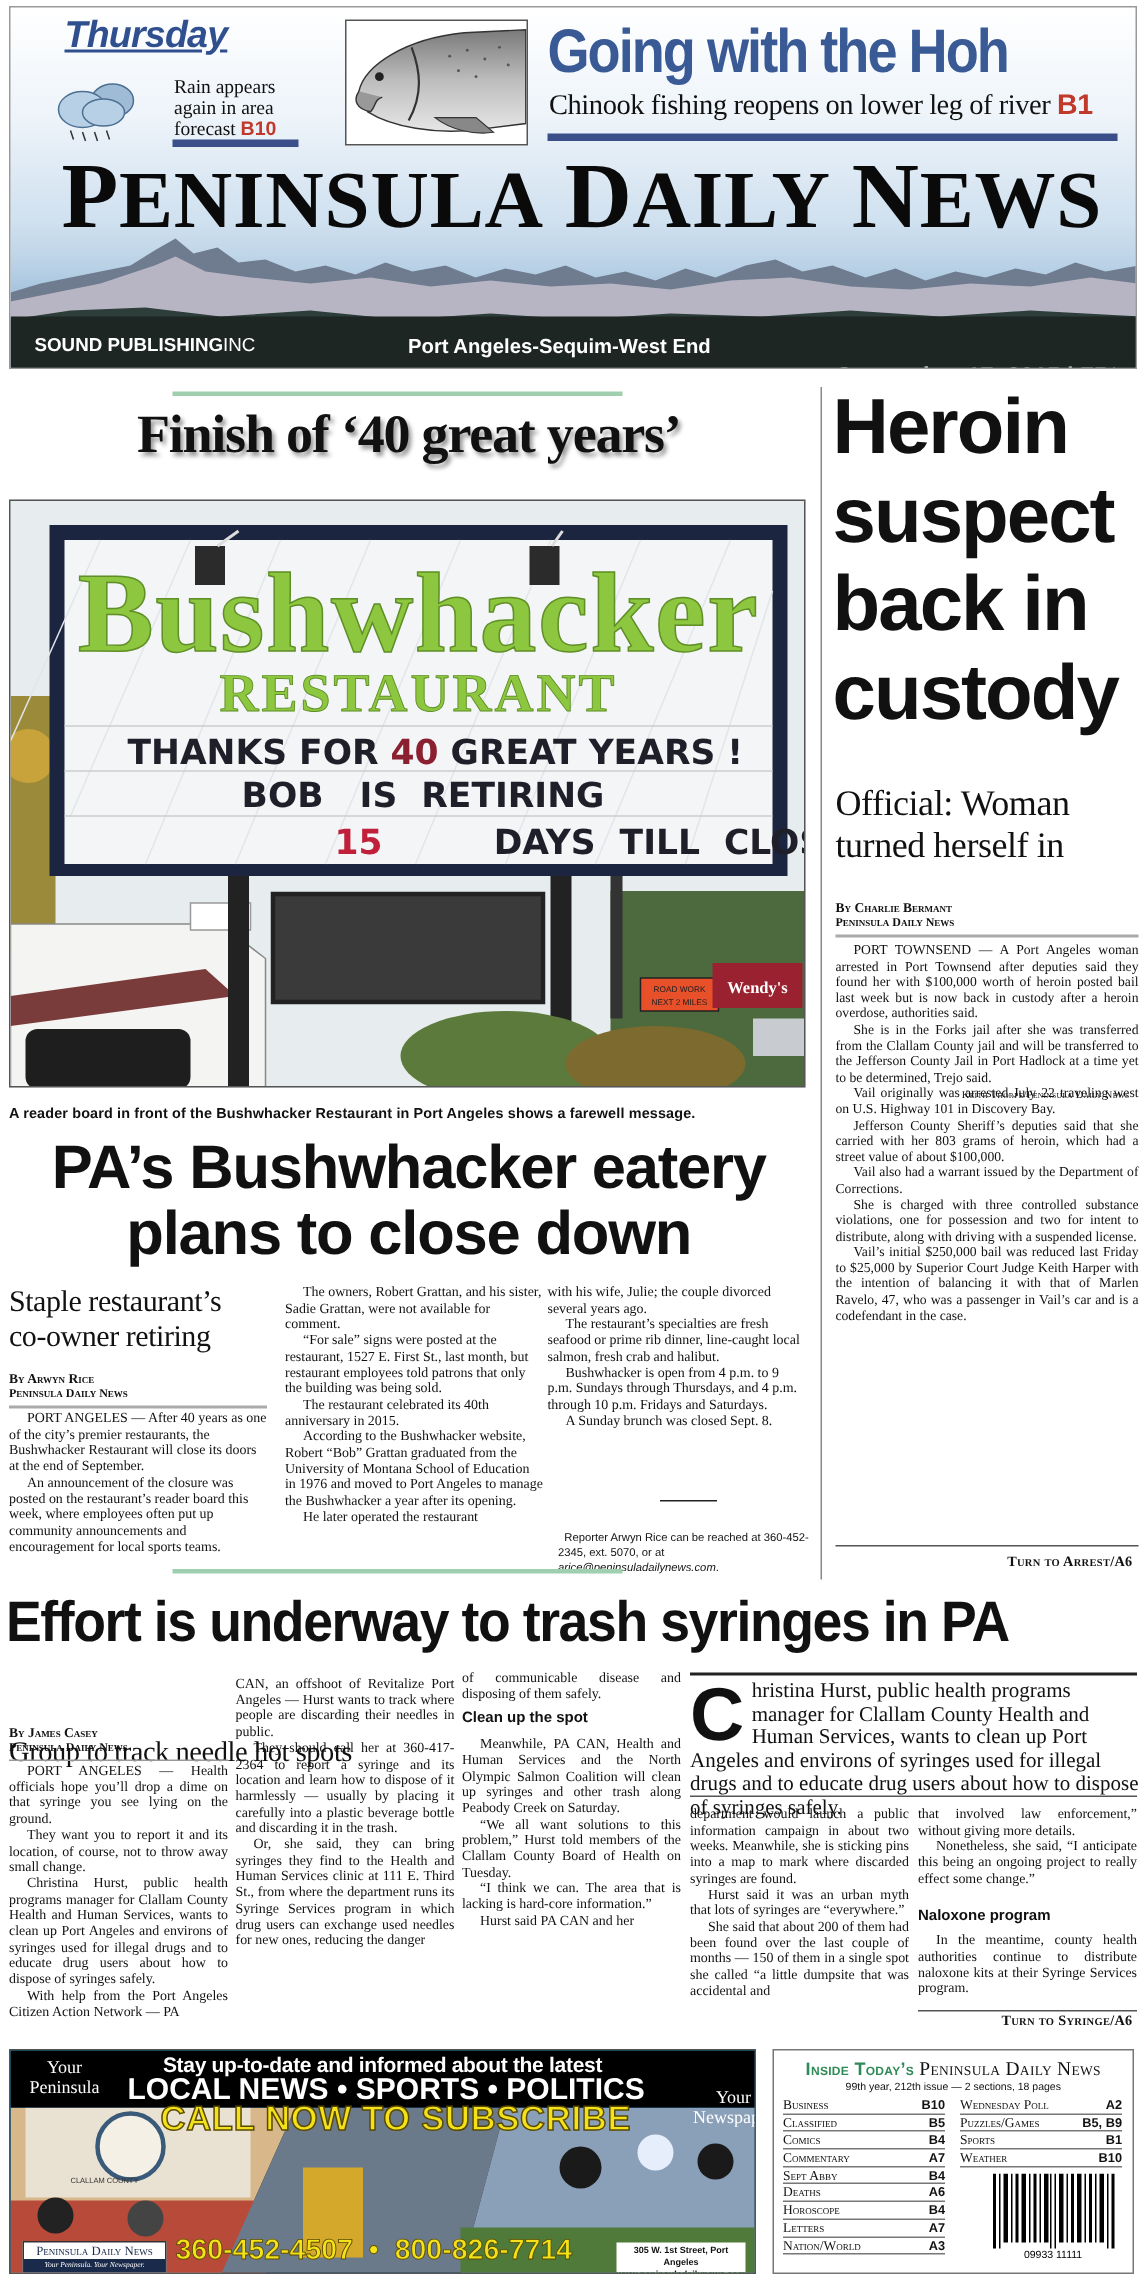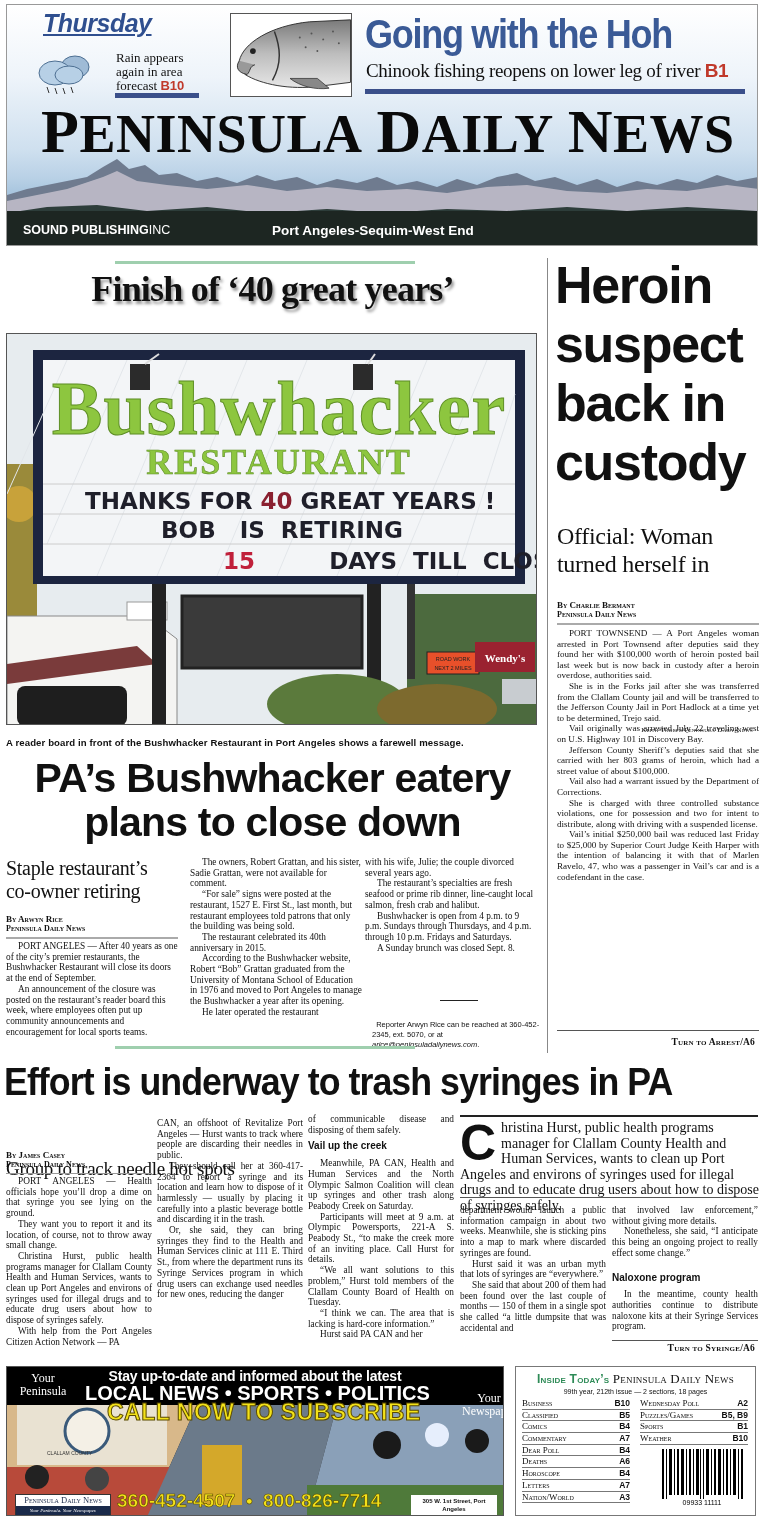--- a/index.html
+++ b/index.html
@@ -307,23 +307,22 @@
   <p>Christina Hurst, public health programs manager for Clallam County Health and Human Services, wants to clean up Port Angeles and environs of syringes used for illegal drugs and to educate drug users about how to dispose of syringes safely.</p>
   <p>With help from the Port Angeles Citizen Action Network — PA</p>
 </div>
 <div class="body-col" style="left:157px; top:1118px; width:146px;">
   <p style="text-indent:0">CAN, an offshoot of Revitalize Port Angeles — Hurst wants to track where people are discarding their needles in public.</p>
   <p>They should call her at 360-417-2364 to report a syringe and its location and learn how to dispose of it harmlessly — usually by placing it carefully into a plastic beverage bottle and discarding it in the trash.</p>
   <p>Or, she said, they can bring syringes they find to the Health and Human Services clinic at 111 E. Third St., from where the department runs its Syringe Services program in which drug users can exchange used needles for new ones, reducing the danger</p>
 </div>
 <div class="body-col" style="left:308px; top:1114px; width:146px;">
   <p style="text-indent:0">of communicable disease and disposing of them safely.</p>
-  <p class="subhead">Vail up the creek</p>
+  <p class="subhead">Clean up the spot</p>
   <p>Meanwhile, PA CAN, Health and Human Services and the North Olympic Salmon Coalition will clean up syringes and other trash along Peabody Creek on Saturday.</p>
-  <p>Participants will meet at 9 a.m. at Olympic Powersports, 221-A S. Peabody St., “to make the creek more of an inviting place. Call Hurst for details.</p>
   <p>“We all want solutions to this problem,” Hurst told members of the Clallam County Board of Health on Tuesday.</p>
   <p>“I think we can. The area that is lacking is hard-core information.”</p>
   <p>Hurst said PA CAN and her</p>
 </div>
 
 <div class="hrule" style="left:460px; top:1115px; width:298px;"></div>
 <div class="pullquote">
   <span class="dropcap">C</span><span>hristina Hurst, public health programs manager for Clallam County Health and Human Services, wants to clean up Port Angeles and environs of syringes used for illegal drugs and to educate drug users about how to dispose of syringes safely.</span>
 </div>
 <div style="position:absolute; left:460px; top:1197px; width:298px; height:1px; background:#555;"></div>
@@ -397,21 +396,21 @@
         </div>
       <div class="idx-row">
           <span>Comics</span>
           <span class="pg">B4</span>
         </div>
       <div class="idx-row">
           <span>Commentary</span>
           <span class="pg">A7</span>
         </div>
       <div class="idx-row">
-          <span>Dear Poll</span>
+          <span>Sept Abby</span>
           <span class="pg">B4</span>
         </div>
       <div class="idx-row">
           <span>Deaths</span>
           <span class="pg">A6</span>
         </div>
       <div class="idx-row">
           <span>Horoscope</span>
           <span class="pg">B4</span>
         </div>

